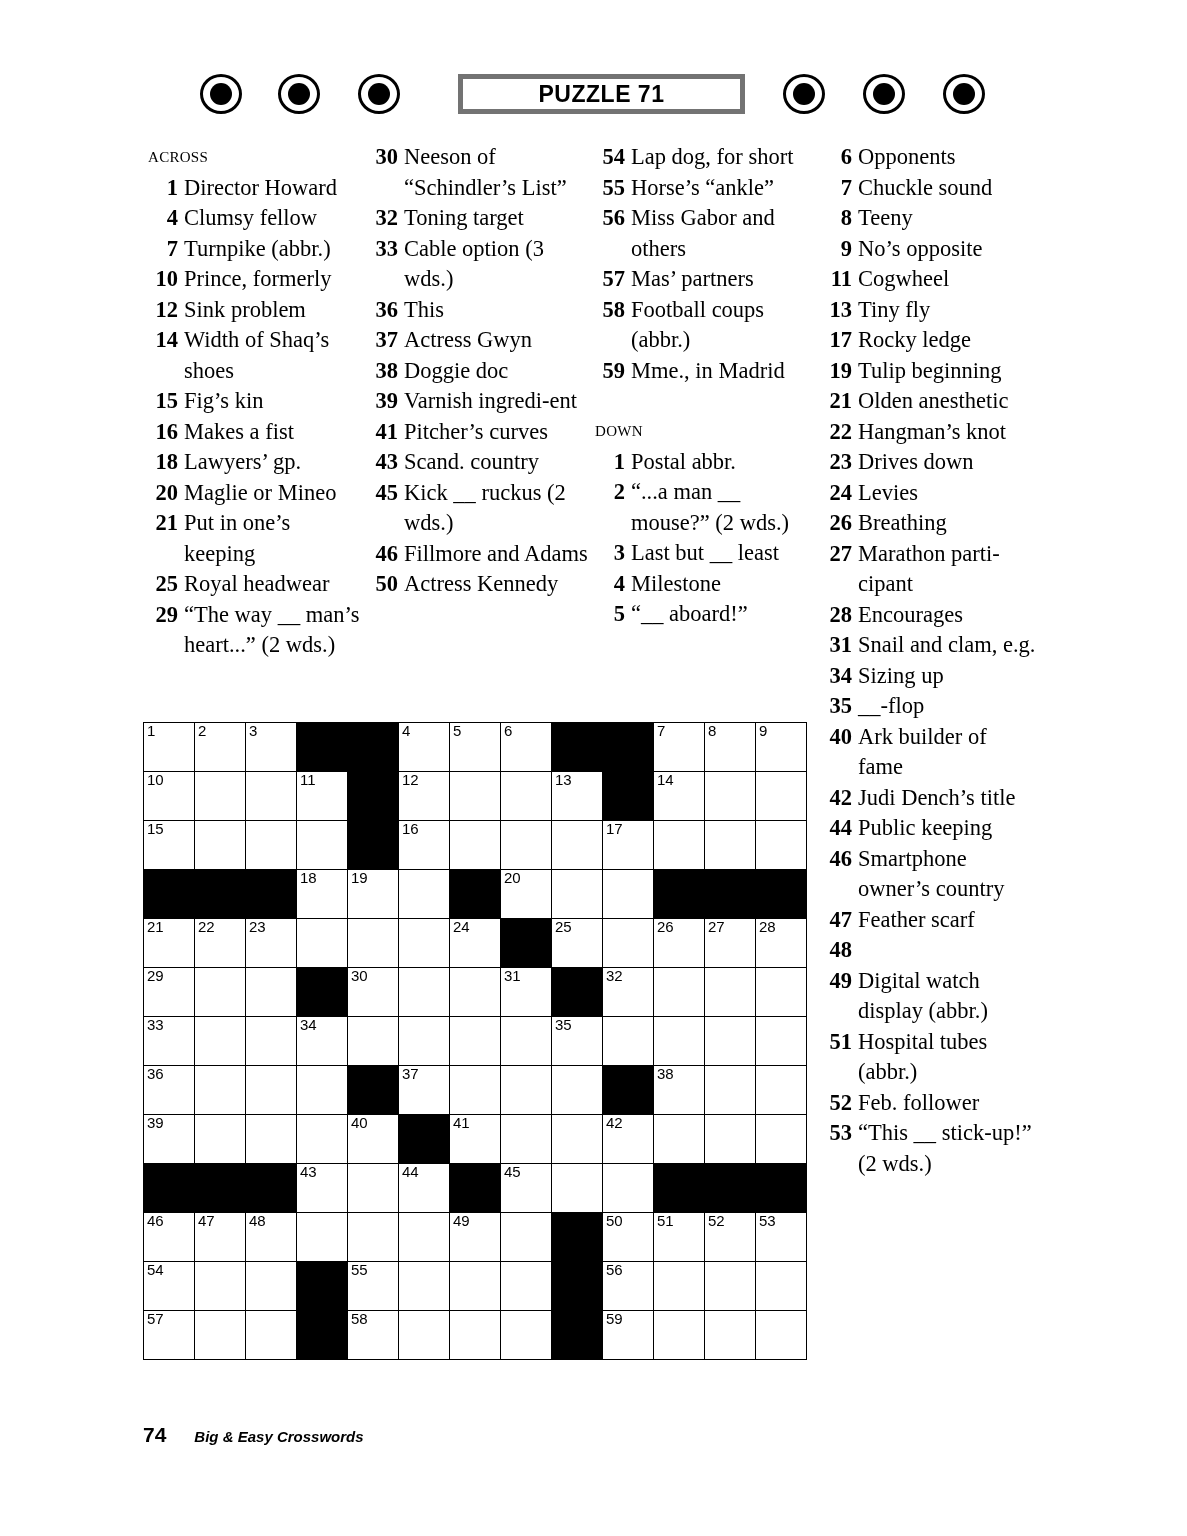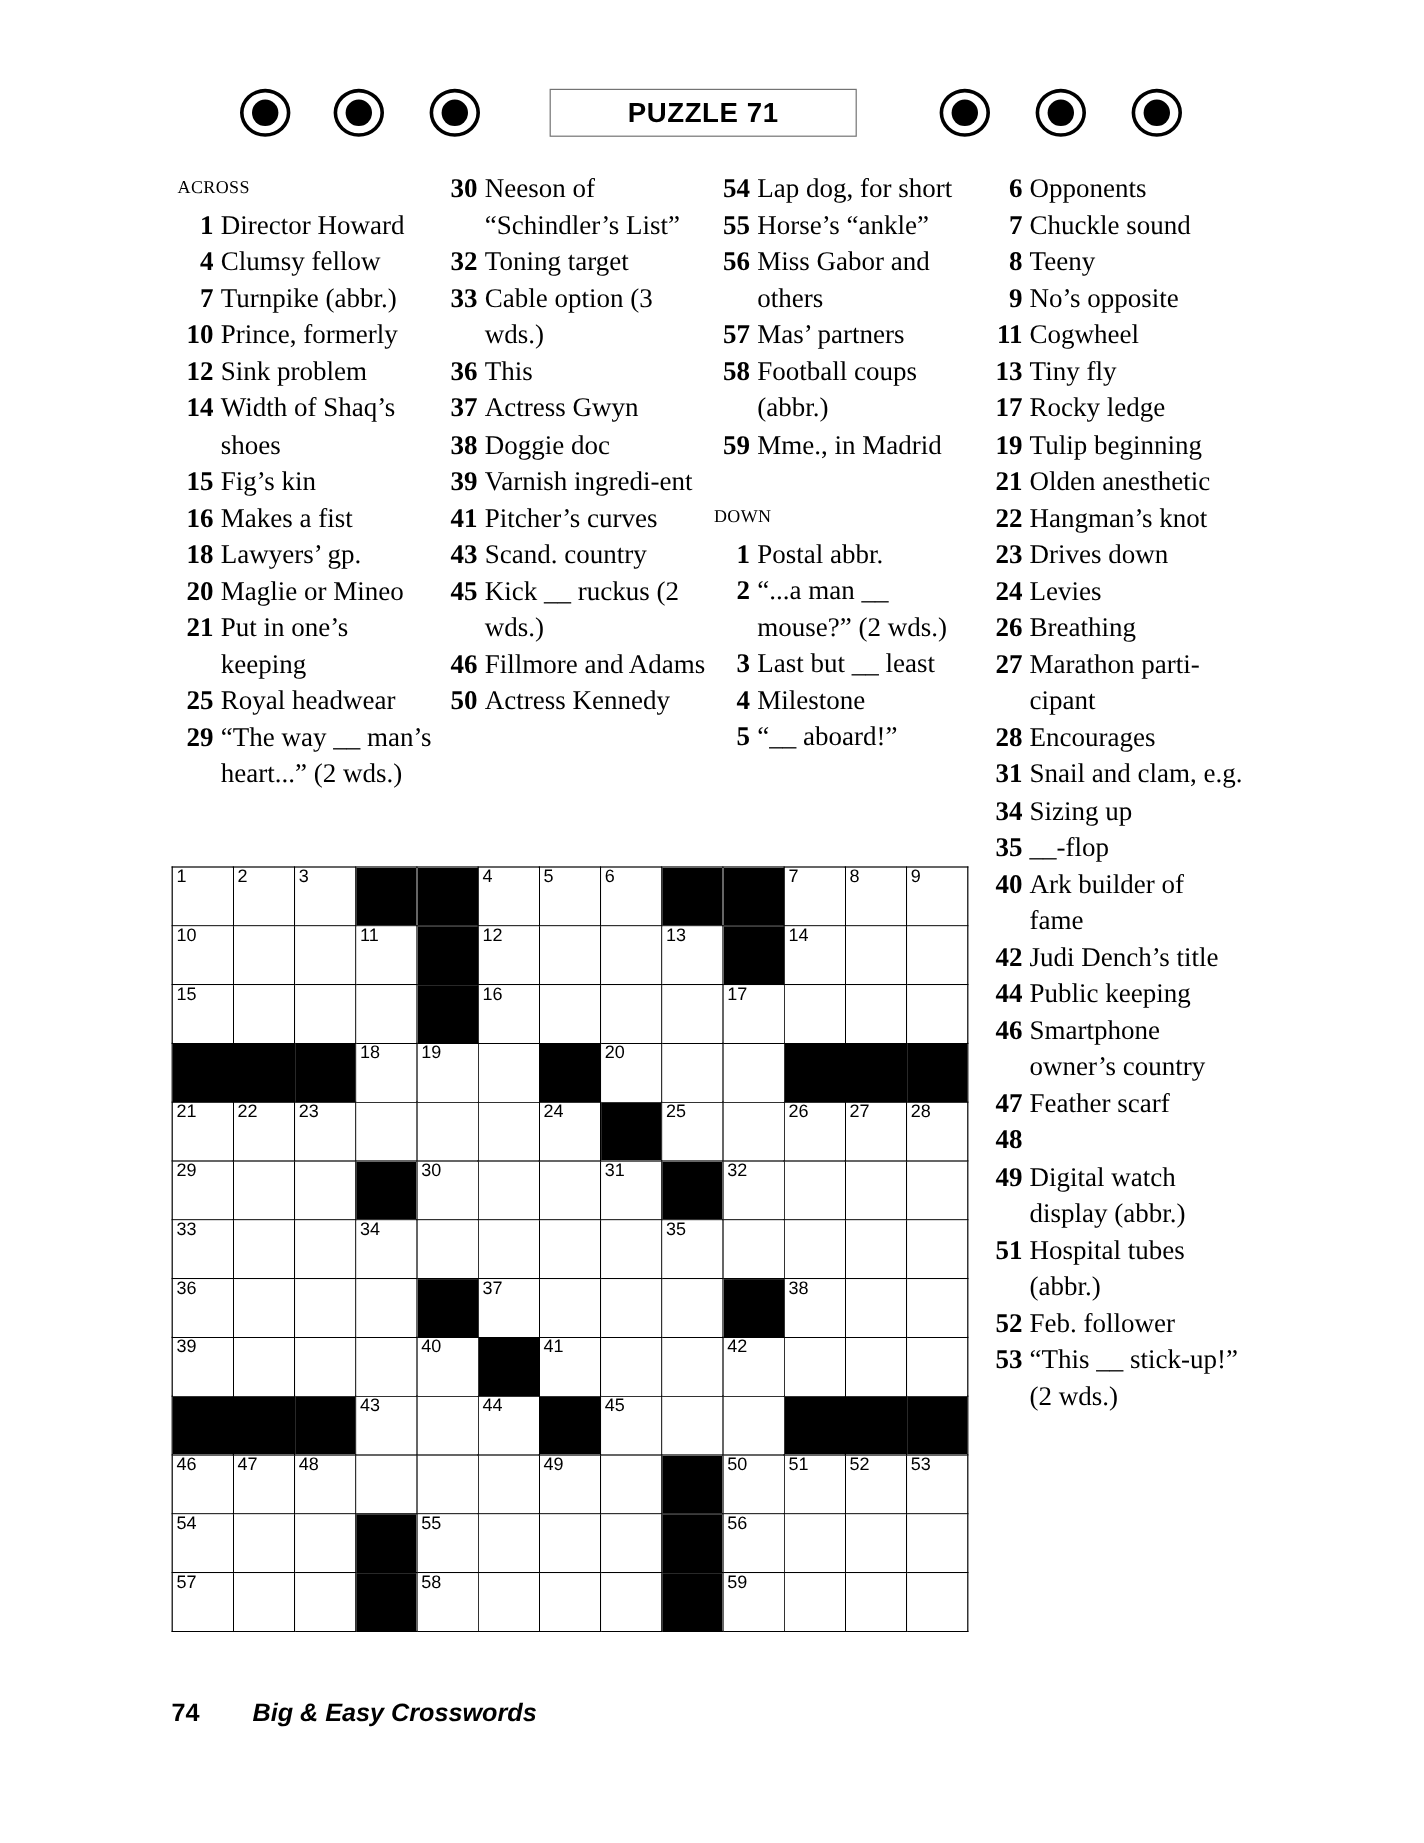--- a/index.html
+++ b/index.html
@@ -41,23 +41,23 @@
     transform: translate(-50%, -50%);
     width: 22px;
     height: 22px;
     border-radius: 50%;
     background: #000;
   }
   #puzzle-title-box {
     position: absolute;
     left: 258px;
     top: 4px;
-    width: 256px;
+    width: 287px;
     height: 40px;
-    border: 1px solid #737373;
+    border: 5px solid #737373;
     box-sizing: border-box;
     display: flex;
     align-items: center;
     justify-content: center;
   }
   #puzzle-title {
     font-family: "Liberation Sans", sans-serif;
     font-weight: bold;
     font-size: 23px;
     letter-spacing: 0.5px;
@@ -128,27 +128,28 @@
     position: absolute;
     left: 143px;
     top: 1416px;
     display: flex;
     align-items: baseline;
   }
   #page-num {
     font-family: "Liberation Sans", sans-serif;
     font-weight: bold;
     font-size: 21px;
-    margin-right: 44px;
+    margin-right: 28px;
   }
   #book-title {
     font-family: "Liberation Sans", sans-serif;
     font-weight: bold;
     font-style: italic;
-    font-size: 21px;
+    font-size: 15px;
+    margin-top: 12px;
   }
 </style>
 </head>
 <body>
 
 <div id="header">
   <div class="circle-icon" style="left:0px;top:4px;"></div>
   <div class="circle-icon" style="left:78px;top:4px;"></div>
   <div class="circle-icon" style="left:158px;top:4px;"></div>
 

